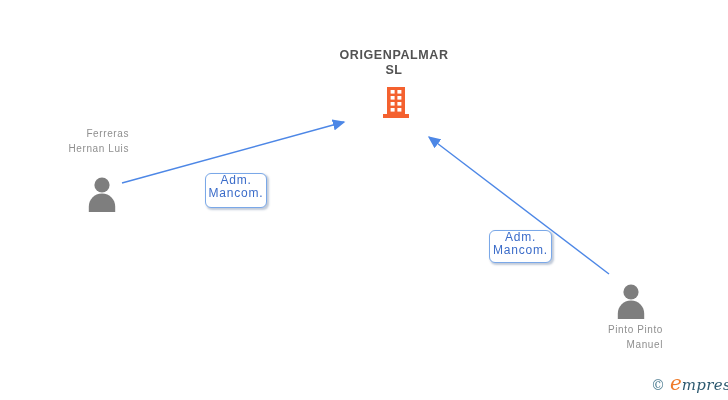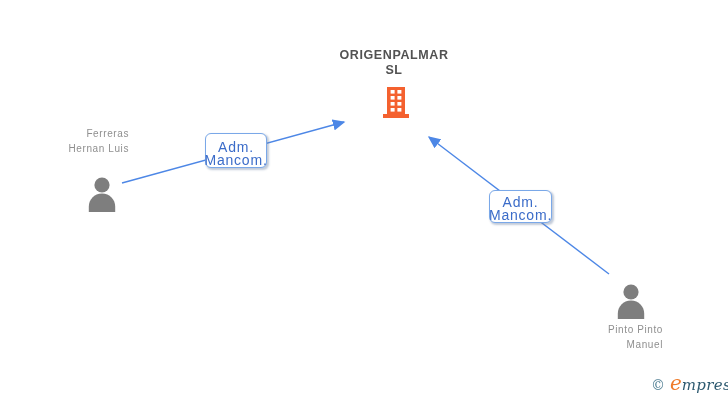--- a/index.html
+++ b/index.html
@@ -30,23 +30,23 @@
   .person-icon{width:34px;height:36px;cursor:pointer;}
   .pi-left{left:85px;top:176px;}
   .pi-right{left:614px;top:283px;}
   
   .rel-box{
     box-sizing:border-box;
     background:#ffffff;
     border:1.5px solid #7aa8e8;
     border-radius:6px;
     box-shadow:1.5px 1.5px 2px rgba(120,140,170,.45);
-    display:flex;flex-direction:column;justify-content:flex-end;align-items:center;
+    display:flex;flex-direction:column;justify-content:flex-start;align-items:center;
     text-align:center;
-    font-size:14px;color:#3b6cc9;letter-spacing:.8px;line-height:13px;
+    font-size:12px;color:#3b6cc9;letter-spacing:.8px;line-height:13px;margin-top:40px;
   }
   .rb-1{left:205px;top:133px;width:62px;height:35px;}
   .rb-2{left:489px;top:190px;width:63px;height:33px;}
   
   #arrows{left:0;top:0;pointer-events:none;}
   
   .logo{
     left:651px;top:374px;height:24px;
     display:flex;align-items:baseline;
     cursor:pointer;

